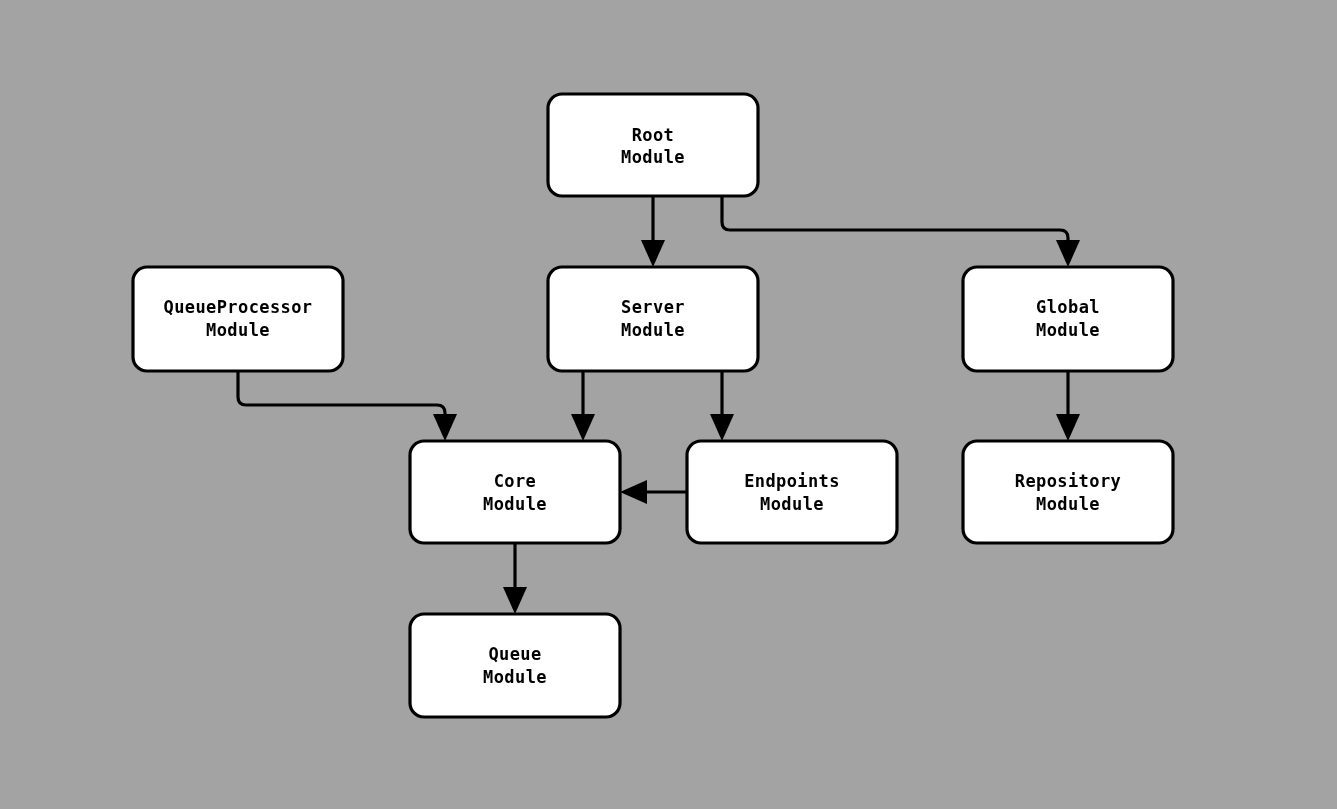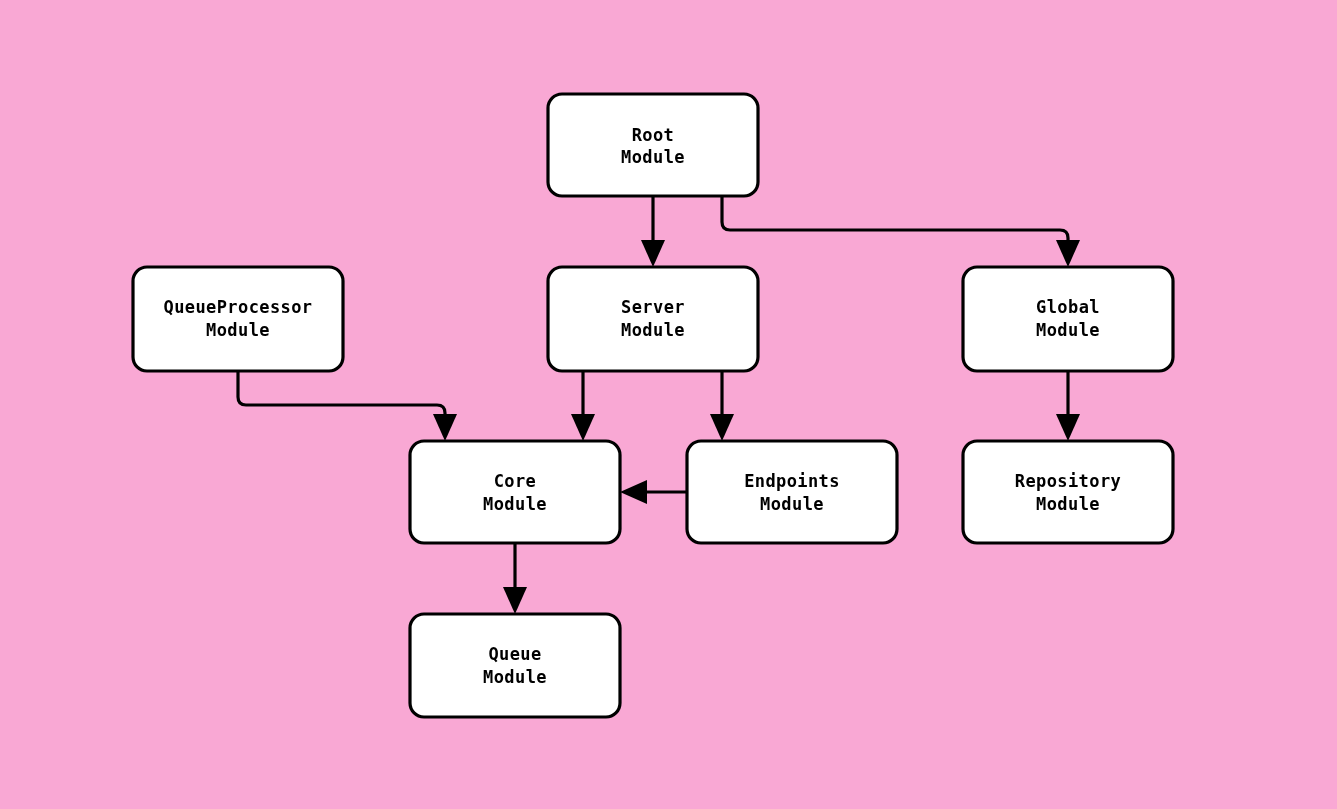--- a/index.html
+++ b/index.html
@@ -10,21 +10,21 @@
   body {
     width: 1337px;
     height: 809px;
     font-family: "DejaVu Sans Mono", monospace;
     overflow: hidden;
   }
   #diagram-root {
     position: relative;
     width: 1337px;
     height: 809px;
-    background: #f9a8d4;
+    background: #a3a3a3;
   }
   svg#diagram-canvas {
     position: absolute;
     top: 0;
     left: 0;
     width: 1337px;
     height: 809px;
     display: block;
   }
   .node-box {

